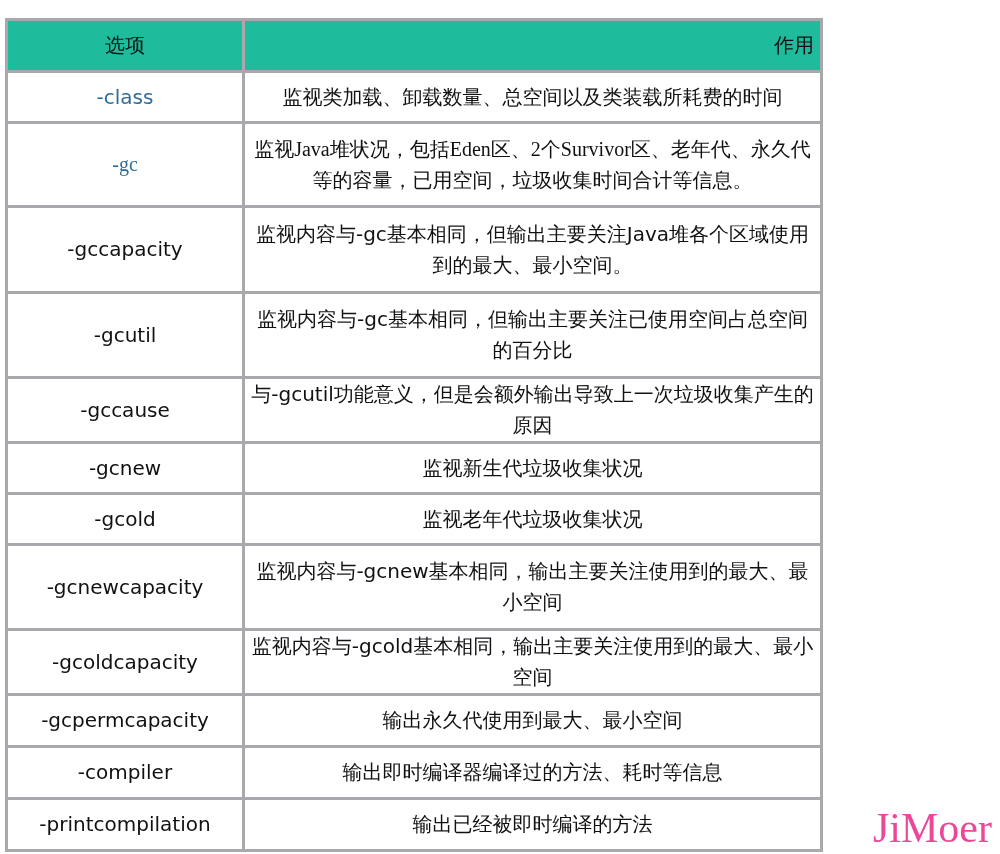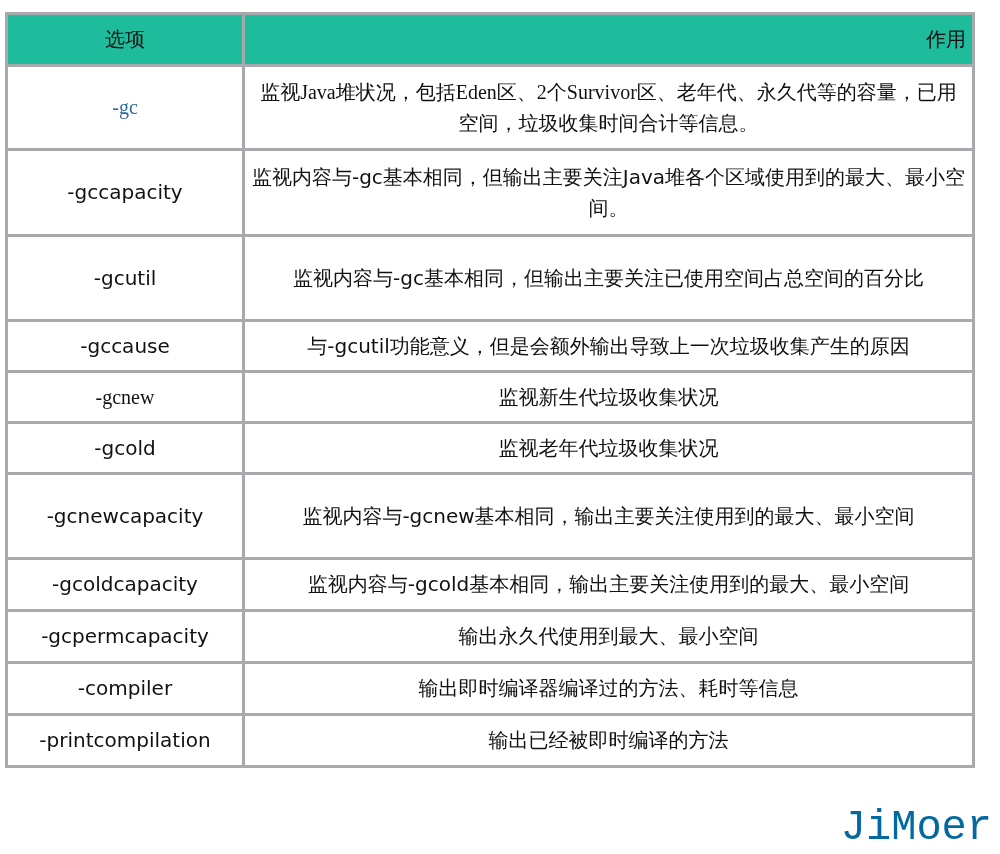--- a/index.html
+++ b/index.html
@@ -1,57 +1,61 @@
 <!DOCTYPE html>
 <html><head>
   <meta charset="utf-8">
   <style>
     html, body { margin: 0; padding: 0; background: #ffffff; }
     body { width: 1000px; height: 854px; position: relative; overflow: hidden;
            font-family: "DejaVu Sans", "Liberation Sans", sans-serif; }
-    .tbl { position: absolute; left: 5px; top: 12px; width: 970px;
+    .tbl { position: absolute; left: 5px; top: 18px; width: 818px;
            border-collapse: collapse; table-layout: fixed; }
     .tbl td, .tbl th { border: 3px solid #a8a8ad; padding: 0 6px; text-align: center;
            vertical-align: middle; color: #111; font-size: 20px; line-height: 31px; font-weight: normal; }
     .tbl th { background: #1ebc9c; height: 49px; }
     .col-opt { width: 222px; }
     .opt { font-size: 21px; }
     .opt.link { color: #2f6c9a; }
     .desc { font-size: 19.5px; }
-    .watermark { position: absolute; right: 8px; bottom: 2px; font-family: Liberation Mono, monospace;
-           font-size: 42px; color: #0369a1; letter-spacing: 0px; }
+    .watermark { position: absolute; right: 8px; bottom: 2px; font-family: Liberation Serif, serif;
+           font-size: 42px; color: #ec4899; letter-spacing: 0px; }
   </style>
 </head>
 <body>
 
 <table class="tbl">
   <thead>
     <tr>
       <th class="col-opt" style="background: rgb(30, 188, 156);">选项</th>
       <th style="background: rgb(30, 188, 156); text-align: right;">作用</th>
     </tr>
   </thead>
   <tbody id="rows">
+      <tr style="height: 51px;">
+        <td class="opt link">-class</td>
+        <td class="desc">监视类加载、卸载数量、总空间以及类装载所耗费的时间</td>
+      </tr>
       <tr style="height: 84px; font-family: Liberation Serif, serif;">
         <td class="opt link">-gc</td>
         <td class="desc">监视Java堆状况，包括Eden区、2个Survivor区、老年代、永久代等的容量，已用空间，垃圾收集时间合计等信息。</td>
       </tr>
       <tr style="height: 86px; padding-left: 19px;">
         <td class="opt">-gccapacity</td>
         <td class="desc">监视内容与-gc基本相同，但输出主要关注Java堆各个区域使用到的最大、最小空间。</td>
       </tr>
       <tr style="height: 85px;">
         <td class="opt">-gcutil</td>
         <td class="desc">监视内容与-gc基本相同，但输出主要关注已使用空间占总空间的百分比</td>
       </tr>
       <tr style="height: 51px;">
         <td class="opt">-gccause</td>
         <td class="desc">与-gcutil功能意义，但是会额外输出导致上一次垃圾收集产生的原因</td>
       </tr>
-      <tr style="height: 51px; font-family: Liberation Serif, serif;">
+      <tr style="height: 51px;">
         <td class="opt">-gcnew</td>
         <td class="desc">监视新生代垃圾收集状况</td>
       </tr>
       <tr style="height: 51px;">
         <td class="opt">-gcold</td>
         <td class="desc">监视老年代垃圾收集状况</td>
       </tr>
       <tr style="height: 85px;">
         <td class="opt">-gcnewcapacity</td>
         <td class="desc">监视内容与-gcnew基本相同，输出主要关注使用到的最大、最小空间</td>

